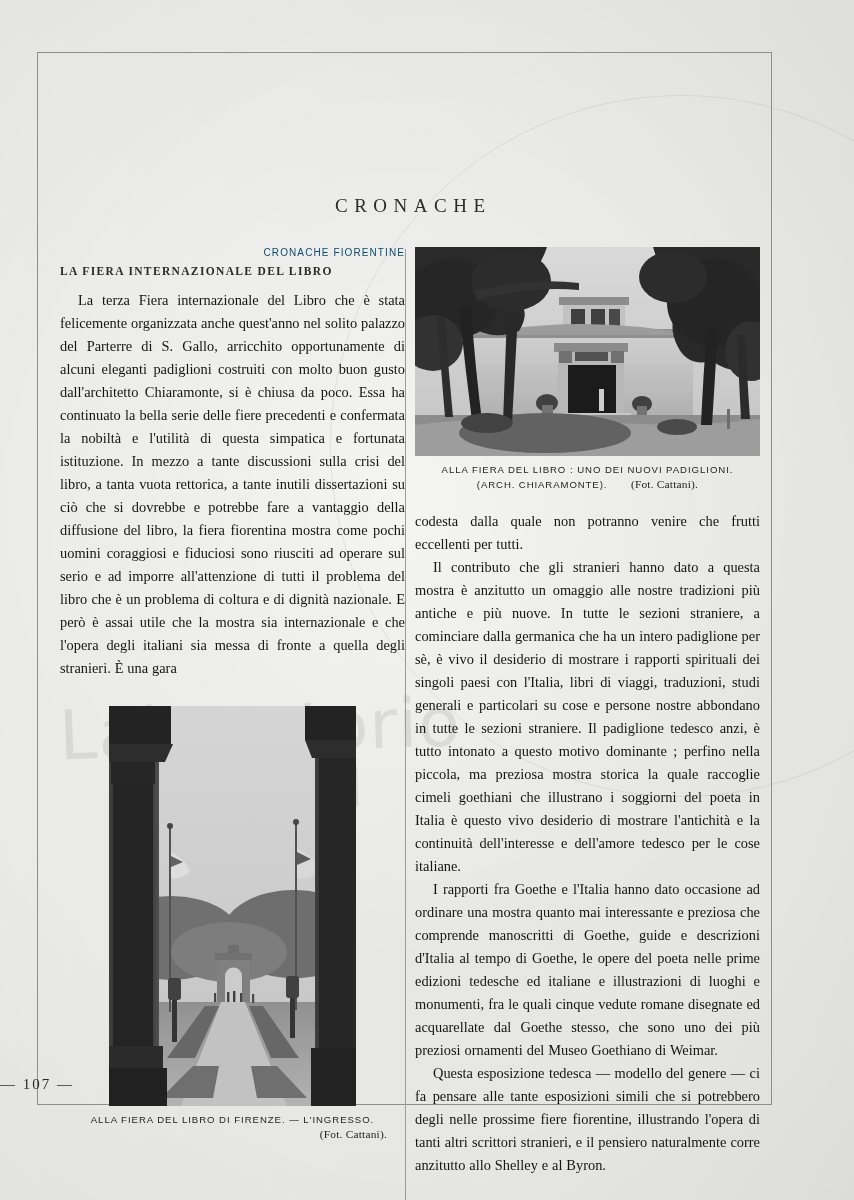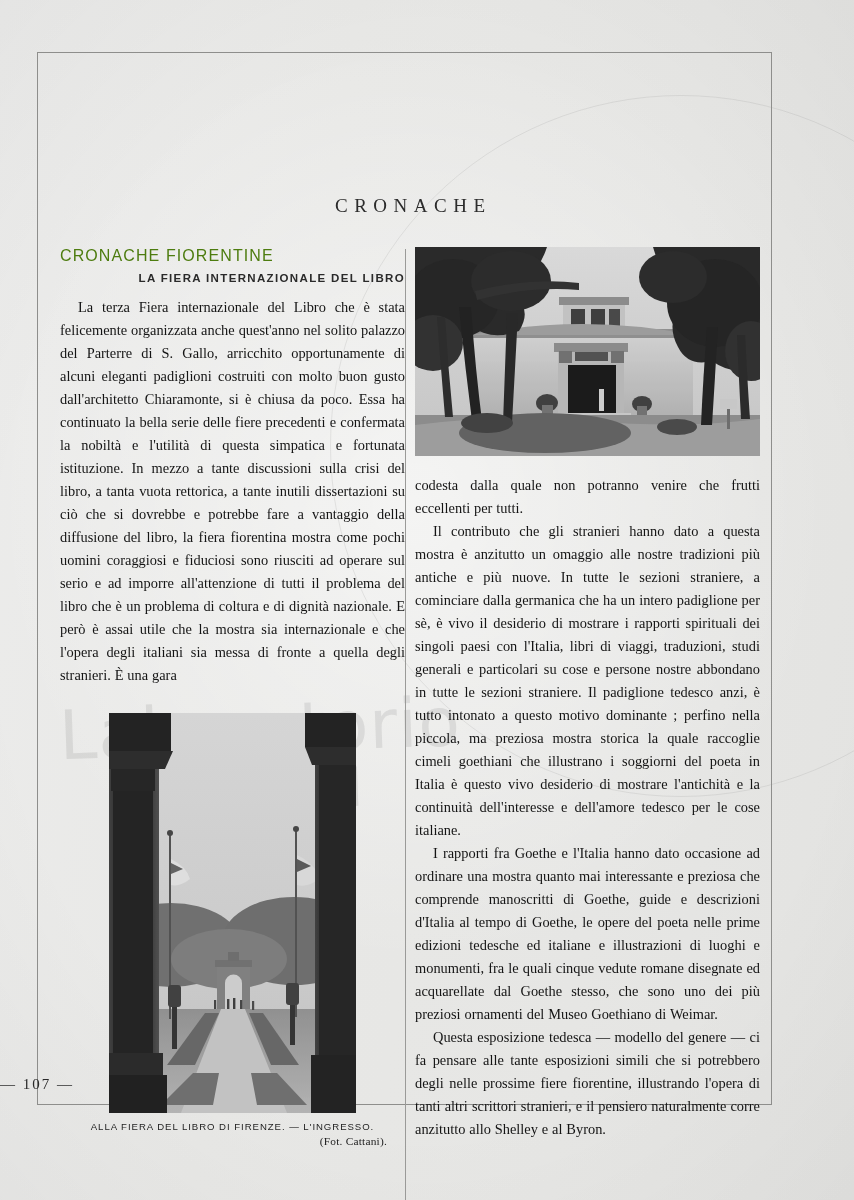--- a/index.html
+++ b/index.html
@@ -104,34 +104,34 @@
   #col-rule {
     position: absolute;
     left: 345px;
     top: 2px;
     width: 1px;
     height: 1008px;
     background: #9a9a98;
   }
 
   .sec-head {
-    text-align: left;
-    font-size: 16px;
+    text-align: right;
+    font-size: 10px;
     letter-spacing: 1.1px;
-    color: #4d7c0f;
+    color: #0c4a6e;
     font-family: "Liberation Sans", sans-serif;
     font-weight: 400;
     margin: 0 0 7px 0;
   }
   .sec-sub {
-    text-align: right;
+    text-align: left;
     font-size: 11.5px;
     letter-spacing: 1.35px;
     color: #2a2a2a;
-    font-family: Liberation Sans, sans-serif;
+    font-family: Liberation Serif, serif;
     margin: 0 0 12px 0;
   }
 
   p.body {
     margin: 0;
     font-size: 14.4px;
     line-height: 23px;
     text-align: justify;
     text-indent: 18px;
     color: #141414;
@@ -390,20 +390,27 @@
 
               <ellipse cx="72" cy="176" rx="26" ry="10" fill="#3d3d38"></ellipse>
               <ellipse cx="262" cy="180" rx="20" ry="8" fill="#45453f"></ellipse>
 
               <rect x="312" y="160" width="3" height="22" fill="#6a6a66"></rect>
               <rect x="305" y="152" width="17" height="10" fill="#c9c9c6"></rect>
 
               <rect x="0" y="0" width="345" height="209" fill="#9a9a96" opacity="0.09"></rect>
             </svg>
           </div>
+          <figcaption>
+            <span>ALLA FIERA DEL LIBRO : UNO DEI NUOVI PADIGLIONI.</span>
+            <span class="credit-line">
+              <span class="arch">(ARCH. CHIARAMONTE).</span>
+              <span class="cred" style="margin-left:20px;">(Fot. Cattani).</span>
+            </span>
+          </figcaption>
         </figure>
 
         <p class="body cont" style="margin-top:18px;">codesta dalla quale non potranno venire che frutti eccellenti per tutti.</p>
         <p class="body">Il contributo che gli stranieri hanno dato a questa mostra è anzitutto un omaggio alle nostre tradizioni più antiche e più nuove. In tutte le sezioni straniere, a cominciare dalla germanica che ha un intero padiglione per sè, è vivo il desiderio di mostrare i rapporti spirituali dei singoli paesi con l'Italia, libri di viaggi, traduzioni, studi generali e particolari su cose e persone nostre abbondano in tutte le sezioni straniere. Il padiglione tedesco anzi, è tutto intonato a questo motivo dominante ; perfino nella piccola, ma preziosa mostra storica la quale raccoglie cimeli goethiani che illustrano i soggiorni del poeta in Italia è questo vivo desiderio di mostrare l'antichità e la continuità dell'interesse e dell'amore tedesco per le cose italiane.</p>
         <p class="body">I rapporti fra Goethe e l'Italia hanno dato occasione ad ordinare una mostra quanto mai interessante e preziosa che comprende manoscritti di Goethe, guide e descrizioni d'Italia al tempo di Goethe, le opere del poeta nelle prime edizioni tedesche ed italiane e illustrazioni di luoghi e monumenti, fra le quali cinque vedute romane disegnate ed acquarellate dal Goethe stesso, che sono uno dei più preziosi ornamenti del Museo Goethiano di Weimar.</p>
         <p class="body">Questa esposizione tedesca — modello del genere — ci fa pensare alle tante esposizioni simili che si potrebbero degli nelle prossime fiere fiorentine, illustrando l'opera di tanti altri scrittori stranieri, e il pensiero naturalmente corre anzitutto allo Shelley e al Byron.</p>
 
       </div>
 
     </div>

